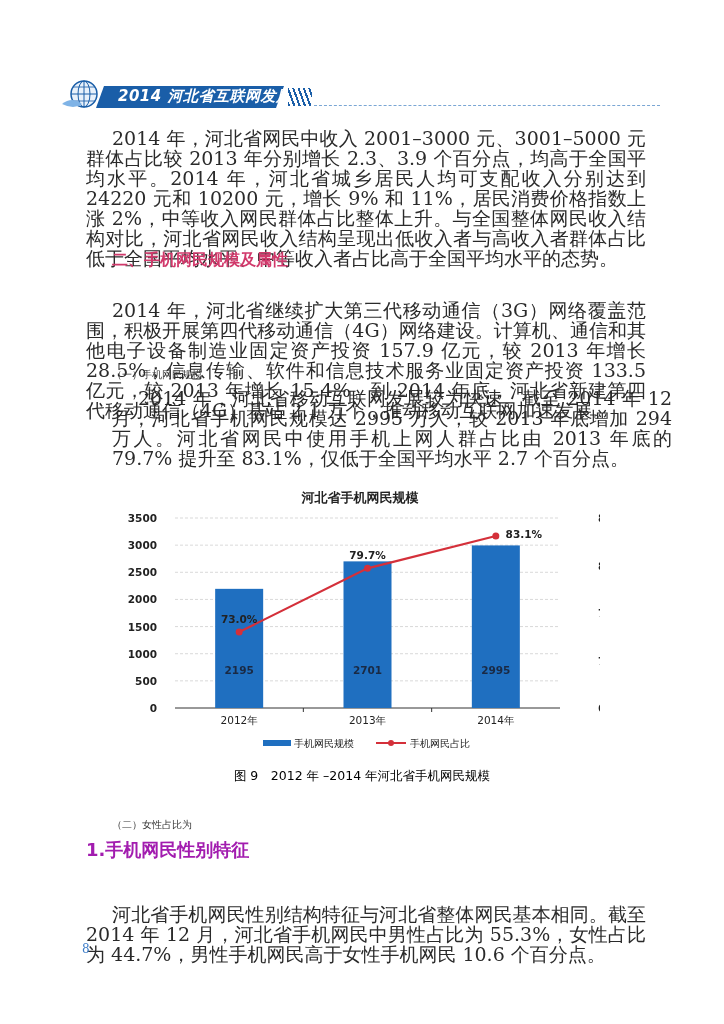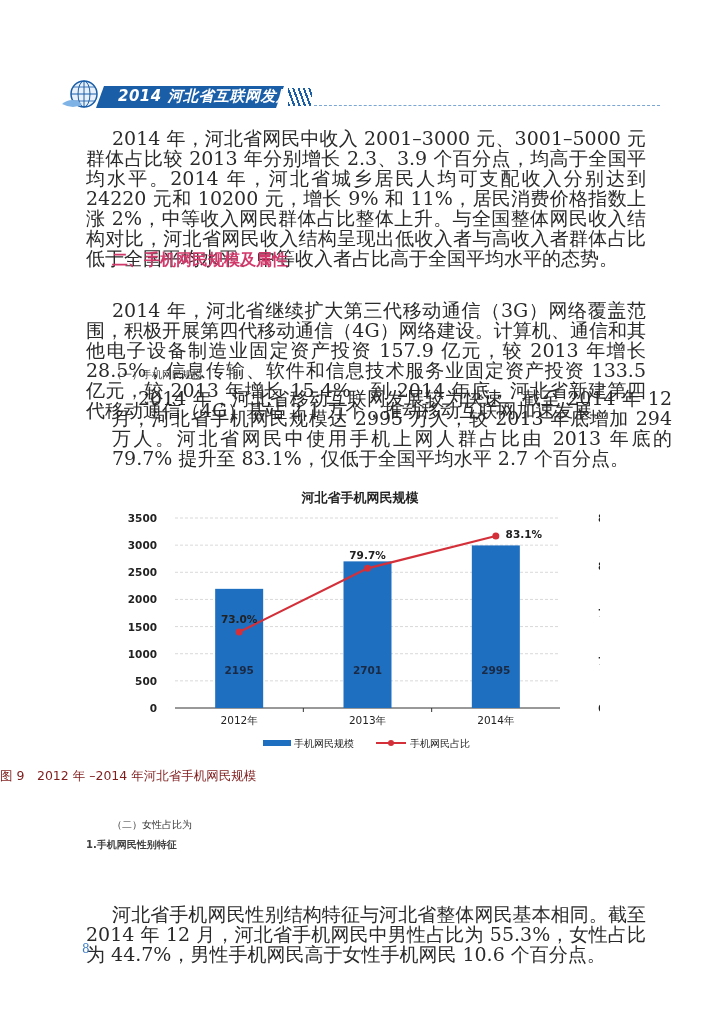--- a/index.html
+++ b/index.html
@@ -7,23 +7,23 @@
   .header { position:absolute; left:60px; top:78px; width:600px; height:36px; }
   .globe { position:absolute; left:0; top:0; width:44px; height:34px; }
   .header-band { position:absolute; left:40px; top:8px; width:180px; height:22px; background:#1a5ea8; transform:skewX(-20deg); }
   .header-title { position:absolute; left:58px; top:9px; color:#fff; font-family:"DejaVu Sans","Liberation Sans",sans-serif; font-weight:bold; font-style:italic; font-size:15px; white-space:nowrap; letter-spacing:0.5px; }
   .hatch { position:absolute; left:228px; top:10px; width:24px; height:18px; background:repeating-linear-gradient(70deg, #1a5ea8 0 2px, transparent 2px 5px); }
   .header-rule { position:absolute; left:254px; top:27px; width:346px; border-top:1px dashed #7aa6d4; }
   .para { position:absolute; left:86px; width:560px; font-size:19px; line-height:20px; text-align:justify; }
   .para .indent { display:inline-block; width:26px; }
   .h2 { position:absolute; left:112px; font-size:16px; font-weight:bold; color:#d1396b; font-family:"DejaVu Sans","Liberation Sans",sans-serif; }
   .h3 { position:absolute; left:112px; font-size:10px; color:#333; }
-  .h4 { position:absolute; left:86px; font-size:10px; color:#404040; font-family:"DejaVu Sans","Liberation Sans",sans-serif; font-weight:bold; }
+  .h4 { position:absolute; left:86px; font-size:18px; color:#a21caf; font-family:"DejaVu Sans","Liberation Sans",sans-serif; font-weight:bold; }
   .chart { position:absolute; left:120px; top:478px; width:480px; height:270px; }
-  .caption { position:absolute; left:0; width:724px; top:768px; font-family:"DejaVu Sans","Liberation Sans",sans-serif; font-size:12.5px; color:#7f1d1d; }
+  .caption { position:absolute; left:0; width:724px; top:768px; text-align:center; font-family:"DejaVu Sans","Liberation Sans",sans-serif; font-size:12.5px; color:#000000; }
   .pageno { position:absolute; left:82px; top:942px; font-size:12px; color:#3a7bc8; }
   svg text { font-family:"DejaVu Sans","Liberation Sans",sans-serif; }
 </style>
 </head>
 <body>
 
 <div class="header">
   <svg class="globe" viewBox="0 0 44 34">
     <circle cx="24" cy="16" r="13" fill="#e8f1fb" stroke="#1a5ea8" stroke-width="1.5"></circle>
     <ellipse cx="24" cy="16" rx="6" ry="13" fill="none" stroke="#1a5ea8" stroke-width="1"></ellipse>

